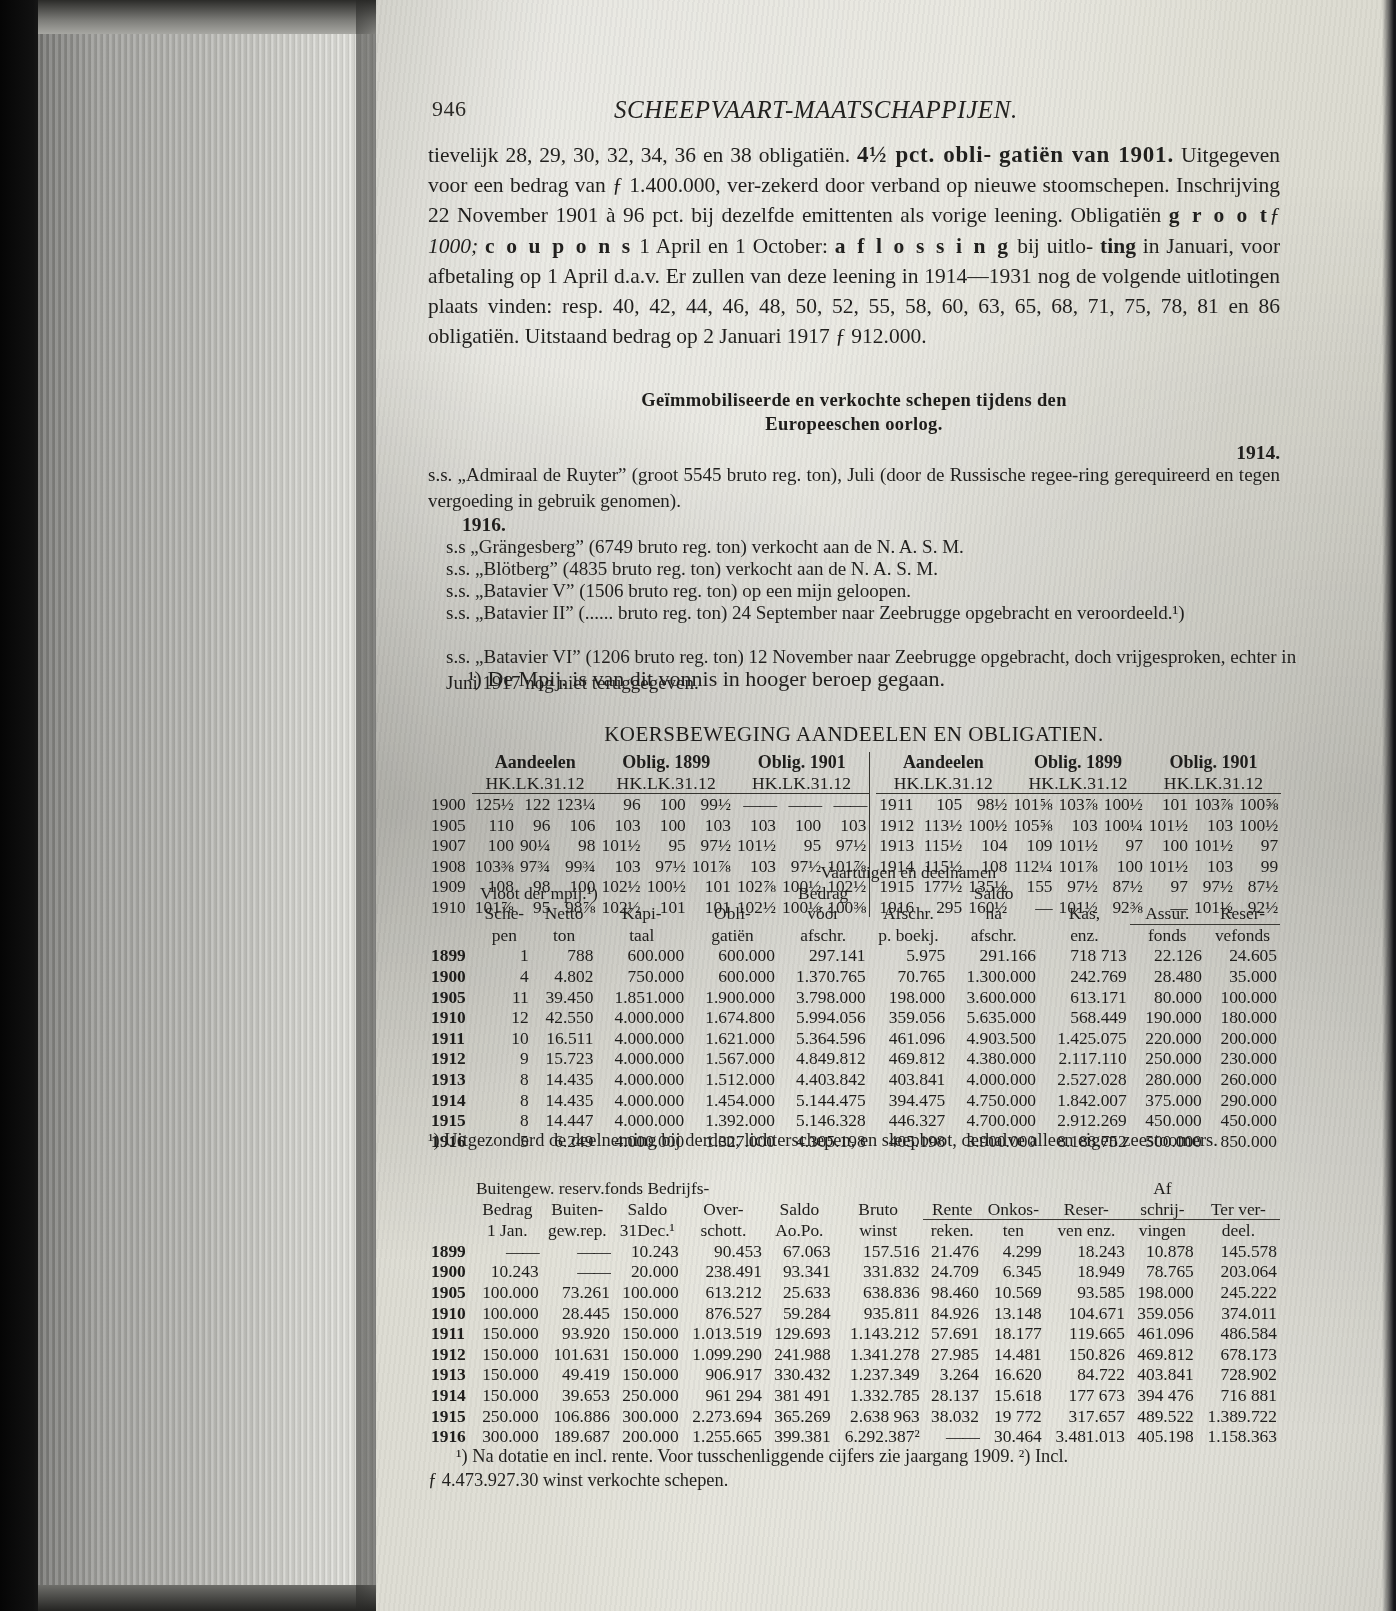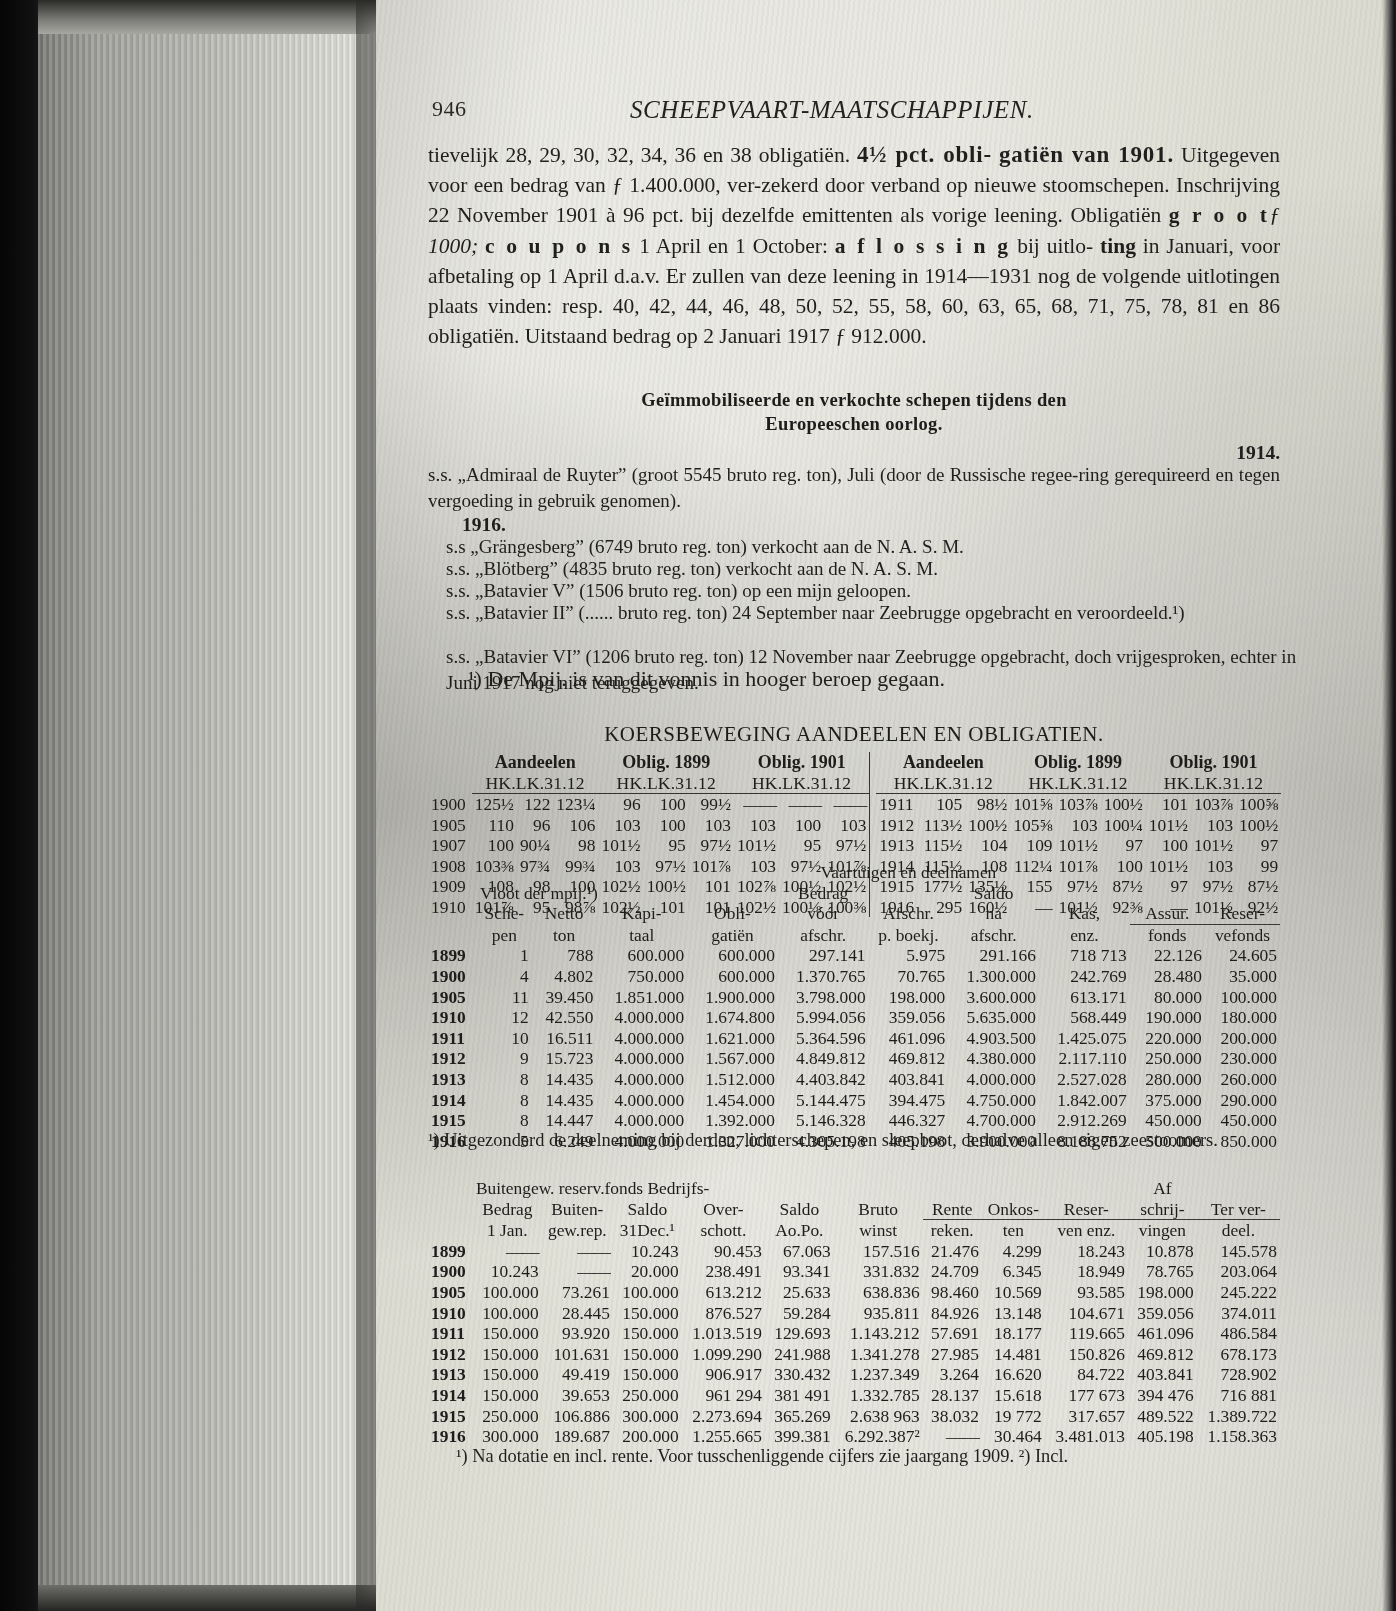--- a/index.html
+++ b/index.html
@@ -45,21 +45,21 @@
         mix-blend-mode:multiply;}
   #rightedge{position:absolute;right:0;top:0;width:14px;height:1611px;
         background:linear-gradient(90deg,rgba(0,0,0,0),#16161a 85%);}
 
   .ink{position:relative;z-index:3;}
 
   
   .hdr{position:absolute;top:96px;left:0;width:1020px;}
   .folio{position:absolute;left:56px;top:0;font-size:22px;letter-spacing:.5px;
          color:#2a2926;}
-  .runhead{position:absolute;left:254px;top:0;font-style:italic;font-size:25px;
+  .runhead{position:absolute;left:238px;top:0;font-style:italic;font-size:25px;
          letter-spacing:.6px;color:#232220;}
 
   
   .body{position:absolute;left:52px;top:140px;width:852px;
         font-size:21.5px;line-height:30.2px;text-align:justify;color:#201f1d;}
   .body p{margin:0;}
   .b{font-weight:bold;}
   .sp{letter-spacing:2.4px;font-weight:bold;}
   .big{font-weight:bold;font-size:23px;letter-spacing:.8px;}
   .it{font-style:italic;}
@@ -692,16 +692,17 @@
               <td>30.464</td>
               <td>3.481.013</td>
               <td>405.198</td>
               <td>1.158.363</td>
             </tr>
       </tbody>
         </table>
     </div>
 
     <div class="fn ink" style="top:1444px;padding-left:28px;">¹) Na dotatie en incl. rente.  Voor tusschenliggende cijfers zie jaargang 1909.  ²) Incl.</div>
+    <div class="fn ink" style="top:1468px;">ƒ 4.473.927.30 winst verkochte schepen.</div>
 
     <div id="rightedge"></div>
   </div>
 </div>
 
 </body></html>

